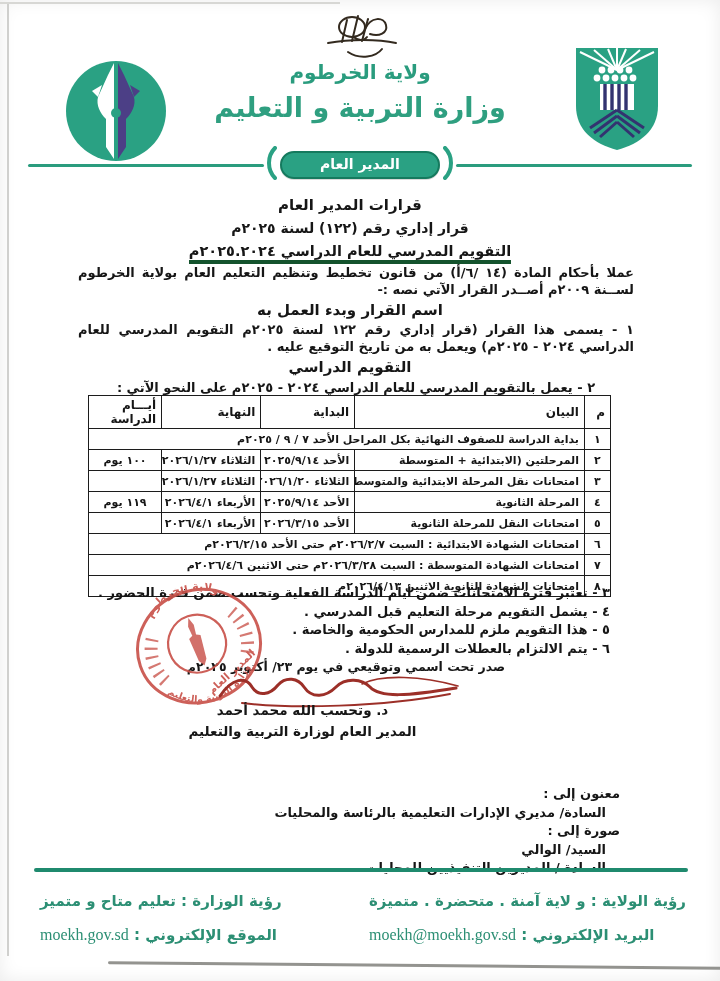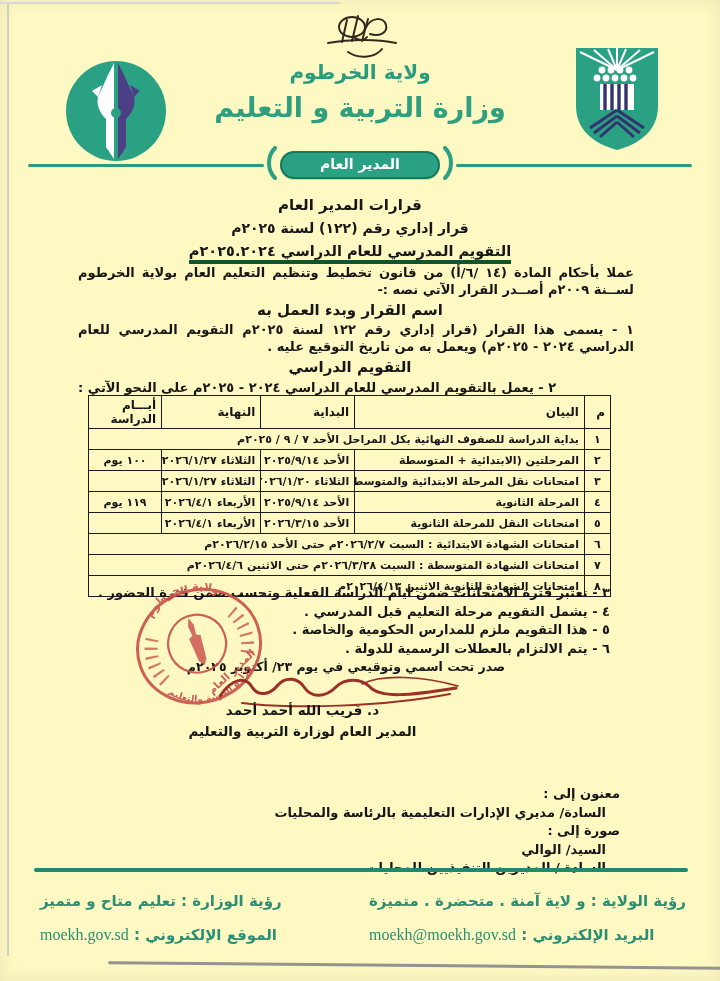--- a/index.html
+++ b/index.html
@@ -1,18 +1,18 @@
 <!DOCTYPE html>
 <html lang="ar"><head>
 <meta charset="utf-8">
 <style>
   html,body{margin:0;padding:0;background:#e9e9e7;}
   .page{
     position:relative; width:720px; height:981px; margin:0 auto;
-    background:#fef9c3; overflow:hidden;
+    background:#ffffff; overflow:hidden;
     font-family:"DejaVu Sans", sans-serif;
     color:#161616;
     box-shadow:inset 0 0 18px rgba(0,0,0,.08);
   }
   .edge-left{position:absolute;left:7px;top:4px;width:2px;height:952px;background:#c4c4c2;opacity:.8;}
   .edge-bottom{position:absolute;left:108px;top:964px;width:620px;height:3px;background:#93938f;transform:rotate(.5deg);border-radius:2px;}
   .edge-top{position:absolute;left:0;top:2px;width:340px;height:2px;background:#d7d7d4;}
 
   
   .tughra{position:absolute;left:318px;top:10px;}
@@ -36,21 +36,21 @@
   .h-dec1{top:196px;font-size:15px;}
   .h-dec2{top:220px;font-size:14px;}
   .h-dec3{top:243px;font-size:14.5px;}
   .h-dec3 span{border-bottom:4px solid #14532d;padding-bottom:1px;}
   .para{position:absolute;right:86px;left:78px;direction:rtl;text-align:justify;font-size:13px;font-weight:700;line-height:17px;}
   .preamble{top:264px;}
   .sec-title{font-size:15px;}
   .sec1{top:301px;}
   .item1{top:321px;}
   .sec2{top:358px;}
-  .item2{top:379px;text-align:left;}
+  .item2{top:379px;text-align:center;}
 
   
   .cal-table{
     position:absolute;left:88px;top:395px;width:523px;direction:rtl;
     border-collapse:collapse;table-layout:fixed;font-size:11px;font-weight:700;
   }
   .cal-table th,.cal-table td{border:1.4px solid #1c1c1c;padding:1px 5px;white-space:nowrap;overflow:hidden;}
   .cal-table th{font-size:12px;text-align:right;height:30px;line-height:14px;white-space:normal;}
   .cal-table td{height:18px;}
   .col-no{width:5%;} .col-desc{width:44%;} .col-start{width:18%;} .col-end{width:19%;} .col-days{width:14%;}
@@ -283,21 +283,21 @@
     <svg width="252" height="48" viewBox="0 0 252 48">
       <g stroke="#9c2f28" fill="none" stroke-linecap="round">
         <path d="M8 32 C20 14 34 12 40 23 C46 33 58 31 66 21 C74 12 86 14 92 23 C100 35 114 33 124 23 C134 13 150 15 158 23 C168 34 196 32 244 24" stroke-width="3"></path>
         <path d="M30 39 C80 45 170 43 238 30" stroke-width="2"></path>
         <path d="M150 20 C170 10 210 12 246 22" stroke-width="1.6"></path>
       </g>
     </svg>
   </div>
 
   <div class="sign-block">
-    <div>د. قريب الله أحمد أحمد</div>
+    <div>د. وتحسب الله محمد أحمد</div>
     <div>المدير العام لوزارة التربية والتعليم</div>
   </div>
 
   <div class="distribution">
     <div>معنون إلى :</div>
     <div class="indent">السادة/ مديري الإدارات التعليمية بالرئاسة والمحليات</div>
     <div>صورة إلى :</div>
     <div class="indent">السيد/ الوالي</div>
     <div class="indent">السادة / المديرين التنفيذيين للمحليات</div>
   </div>

